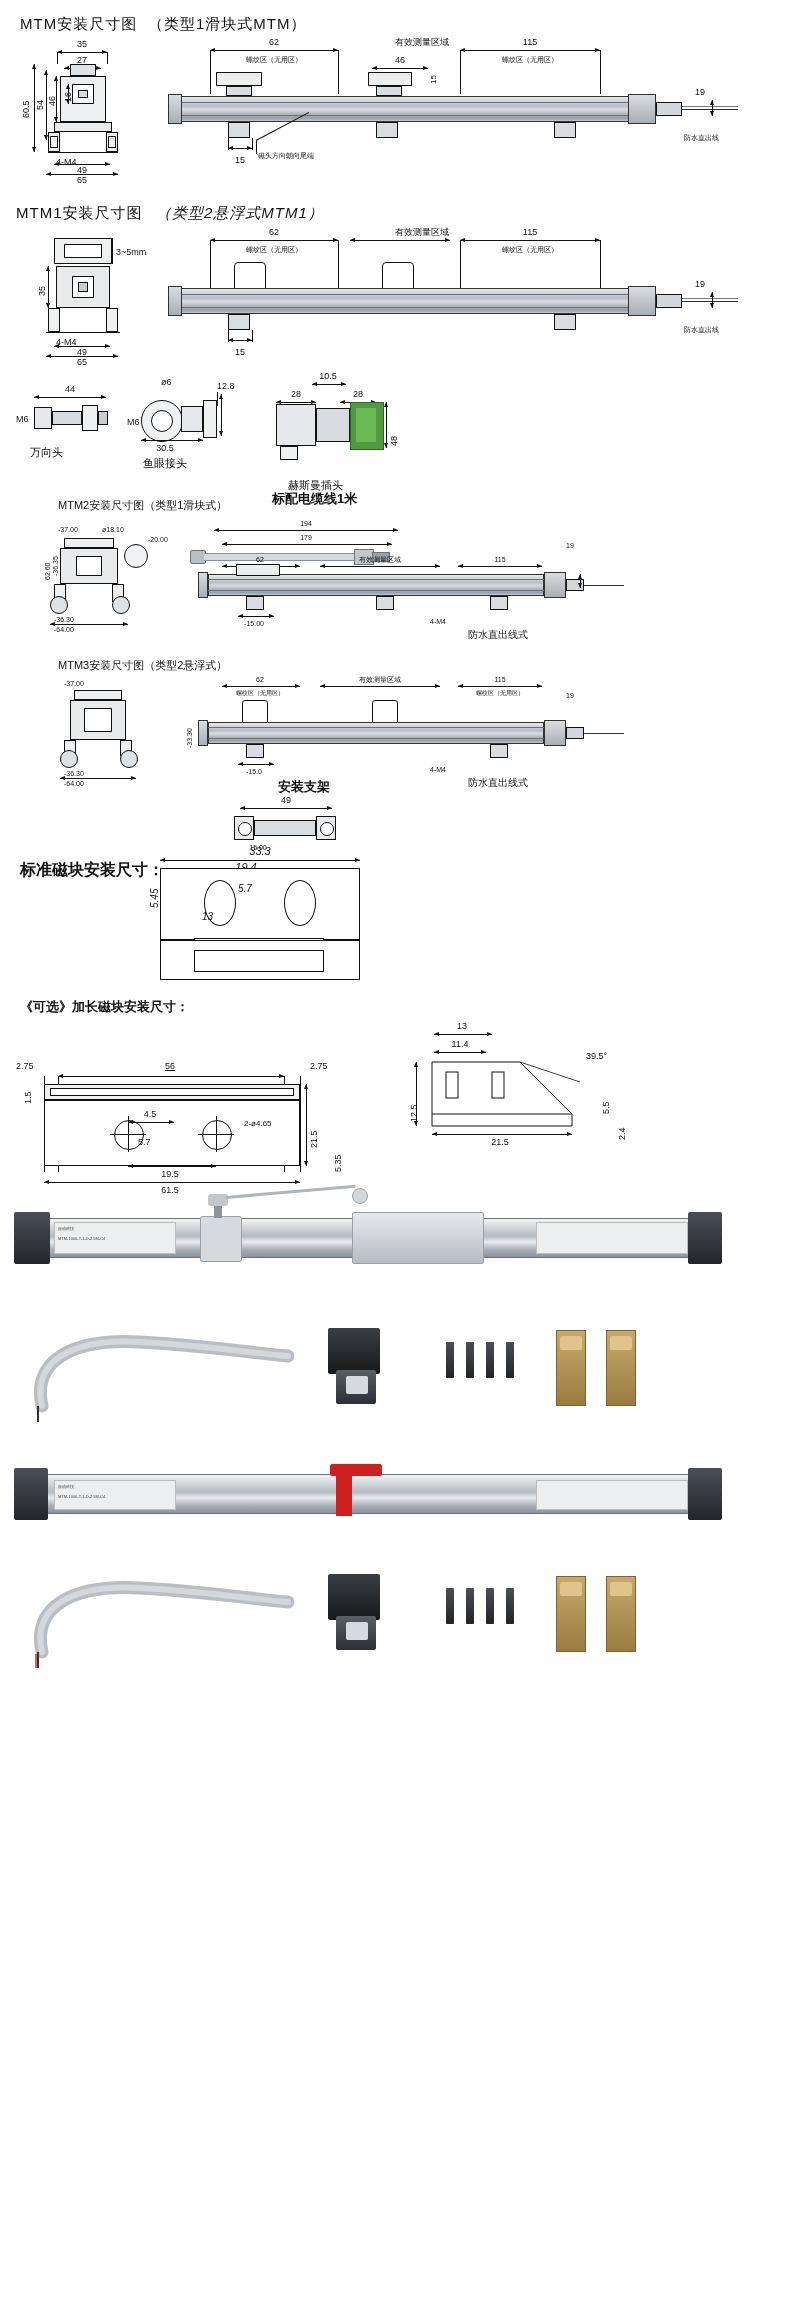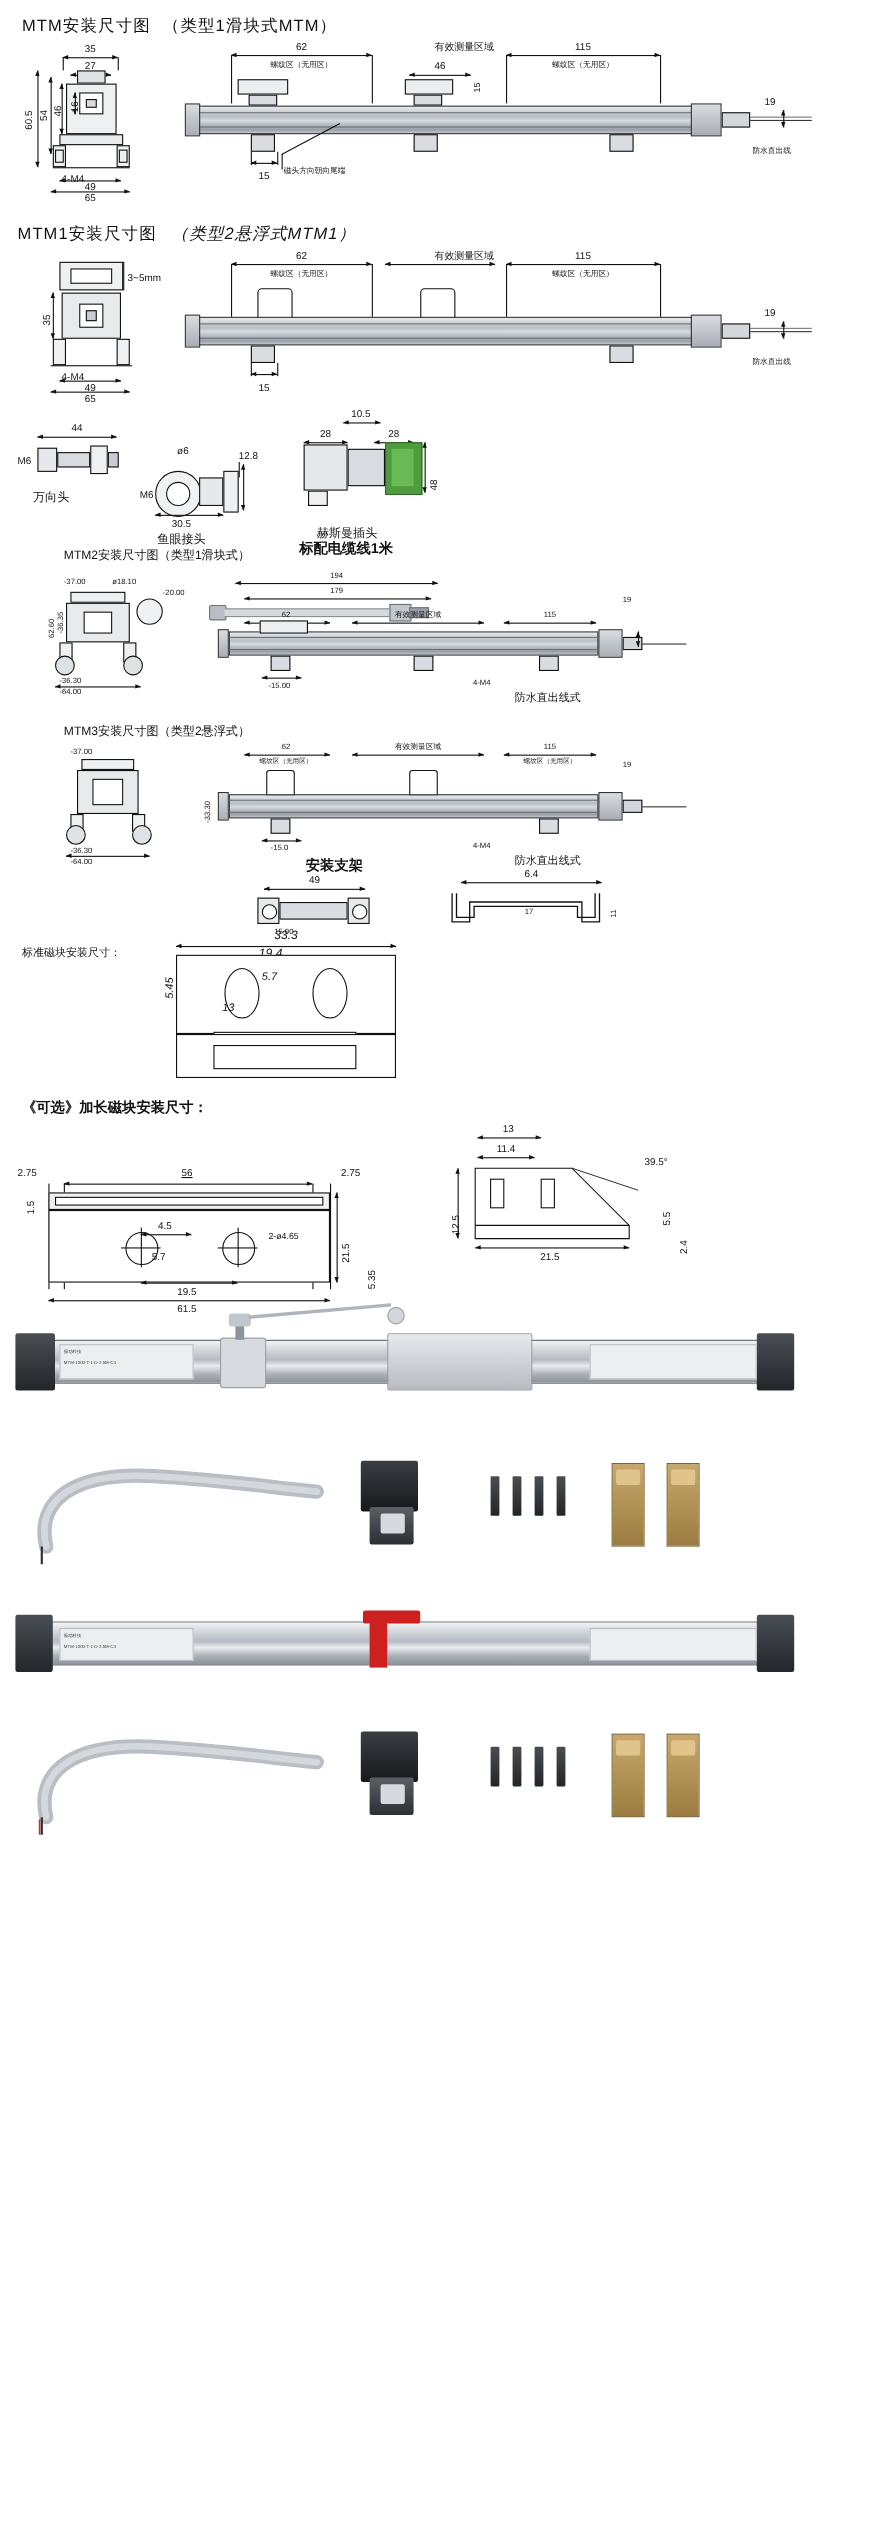--- a/index.html
+++ b/index.html
@@ -197,21 +197,21 @@
     <div class="tc" style="left:60px;top:0px;">44</div>
     <div class="arrowline" style="left:24px;top:12px;width:72px;"></div>
     <div class="box" style="left:24px;top:22px;width:18px;height:22px;background:#e6e8eb;"></div>
     <div class="box" style="left:42px;top:26px;width:30px;height:14px;background:#d8dbdf;"></div>
     <div class="box" style="left:72px;top:20px;width:16px;height:26px;background:#eef0f2;"></div>
     <div class="box" style="left:88px;top:26px;width:10px;height:14px;background:#c9ccd1;"></div>
     <div class="t" style="left:6px;top:30px;">M6</div>
     <div class="t h3" style="left:20px;top:62px;font-size:11px;">万向头</div>
   </div>
 
-  <div class="abs" style="left:125px;top:378px;width:140px;height:110px;margin-top:28px;">
+  <div class="abs" style="left:125px;top:378px;width:140px;height:110px;">
     <div class="t" style="left:36px;top:0px;">ø6</div>
     <div class="t" style="left:92px;top:4px;">12.8</div>
     <div class="abs" style="left:16px;top:22px;width:40px;height:40px;border:1px solid #111;border-radius:50%;background:#f0f1f3;"></div>
     <div class="abs" style="left:26px;top:32px;width:20px;height:20px;border:1px solid #111;border-radius:50%;background:#fff;"></div>
     <div class="box" style="left:56px;top:28px;width:22px;height:26px;background:#e6e8eb;"></div>
     <div class="box" style="left:78px;top:22px;width:14px;height:38px;background:#eef0f2;"></div>
     <div class="ext" style="left:92px;top:14px;height:14px;"></div>
     <div class="arrowv" style="left:96px;top:16px;height:42px;"></div>
     <div class="tc" style="left:40px;top:66px;">30.5</div>
     <div class="arrowline" style="left:16px;top:62px;width:62px;"></div>
@@ -353,32 +353,22 @@
     <div class="tc" style="left:76px;top:0px;">49</div>
     <div class="arrowline" style="left:30px;top:12px;width:92px;"></div>
     <div class="box" style="left:24px;top:20px;width:20px;height:24px;background:#e8eaec;"></div>
     <div class="box" style="left:44px;top:24px;width:62px;height:16px;background:#d9dde1;"></div>
     <div class="box" style="left:106px;top:20px;width:20px;height:24px;background:#e8eaec;"></div>
     <div class="abs" style="left:28px;top:26px;width:12px;height:12px;border:1px solid #111;border-radius:50%;background:#fff;"></div>
     <div class="abs" style="left:110px;top:26px;width:12px;height:12px;border:1px solid #111;border-radius:50%;background:#fff;"></div>
     <div class="tc" style="left:48px;top:48px;font-size:7px;">15.00</div>
   </div>
 
-  <div class="abs" style="left:405px;top:790px;width:170px;height:60px;">
-    <div class="tc" style="left:78px;top:0px;">6.4</div>
-    <div class="arrowline" style="left:14px;top:12px;width:128px;"></div>
-    <svg width="170" height="42" style="position:absolute;left:0;top:18px;">
-      <path d="M6,4 L6,30 L22,30 L22,12 L124,12 L124,30 L140,30 L140,4" fill="none" stroke="#111" stroke-width="1.2"></path>
-      <path d="M10,4 L10,26 L26,26 L26,16 L120,16 L120,26 L136,26 L136,4" fill="none" stroke="#111" stroke-width="1.2"></path>
-    </svg>
-    <div class="t" style="left:72px;top:36px;font-size:7px;">17</div>
-    <div class="vt" style="left:150px;top:44px;font-size:7px;">11</div>
-  </div>
-
-  <div class="t h2" style="left:20px;top:862px;font-size:10px;font-weight:normal;">标准磁块安装尺寸：</div>
+
+  <div class="t h2" style="left:20px;top:862px;font-size:16px;font-weight:bold;">标准磁块安装尺寸：</div>
 
   <div class="abs" style="left:150px;top:846px;width:260px;height:120px;">
     <div class="tc" style="left:110px;top:0px;font-style:italic;font-size:11px;">33.3</div>
     <div class="arrowline" style="left:10px;top:14px;width:200px;"></div>
     <div class="tc" style="left:96px;top:16px;font-style:italic;font-size:11px;">19.4</div>
     <div class="arrowline" style="left:48px;top:30px;width:96px;"></div>
     <div class="box" style="left:10px;top:22px;width:200px;height:72px;background:#fff;"></div>
     <div class="abs" style="left:54px;top:34px;width:30px;height:44px;border:1px solid #111;border-radius:50%;background:#fff;"></div>
     <div class="abs" style="left:134px;top:34px;width:30px;height:44px;border:1px solid #111;border-radius:50%;background:#fff;"></div>
     <div class="t" style="left:88px;top:38px;font-style:italic;font-size:10px;">5.7</div>

